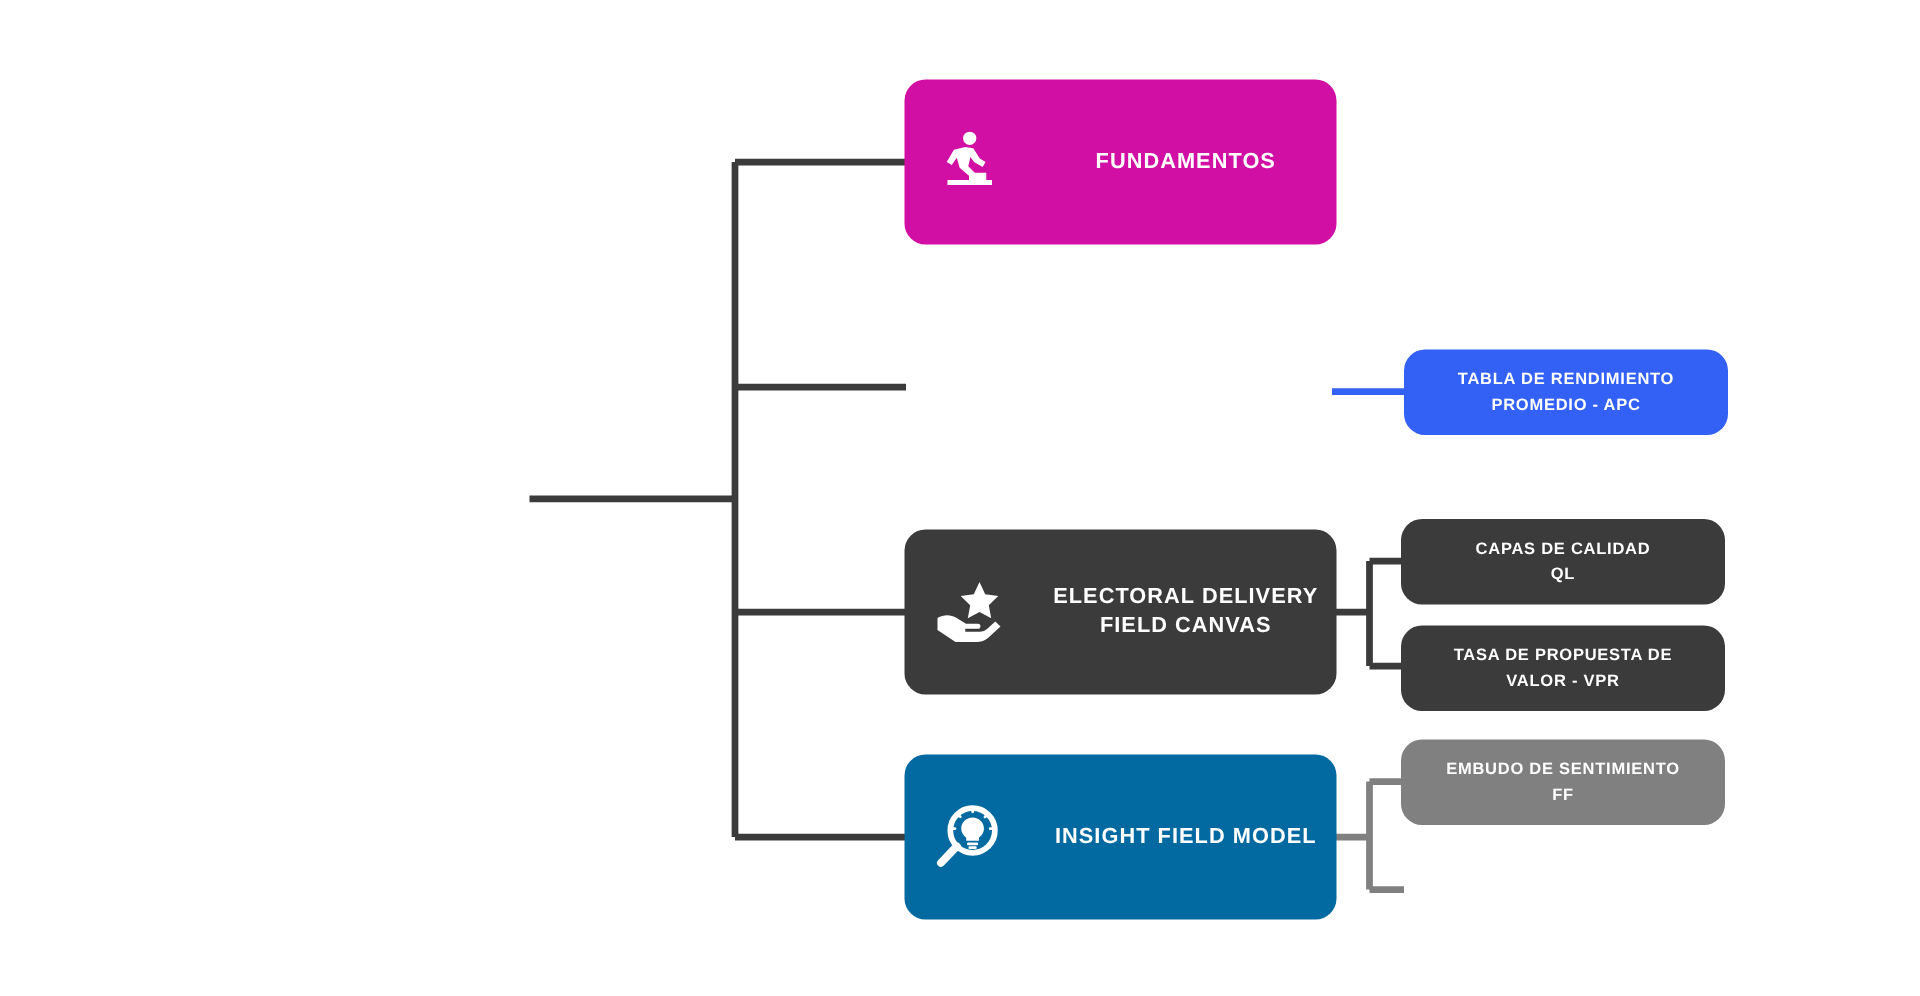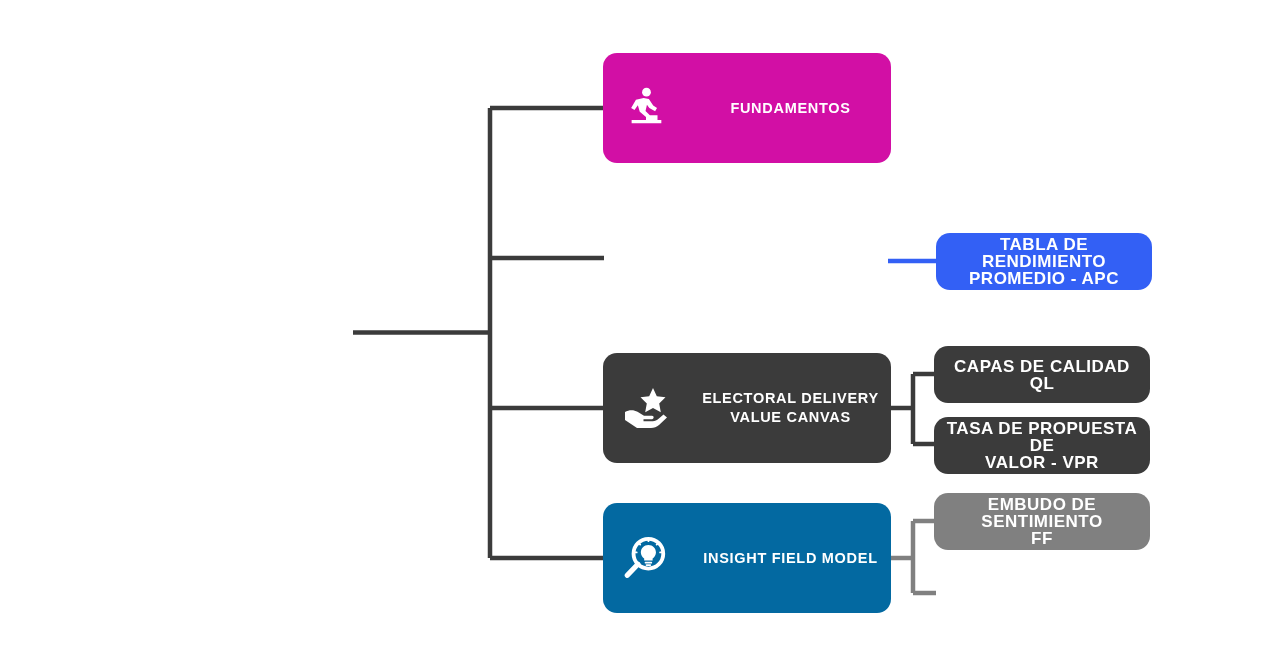--- a/index.html
+++ b/index.html
@@ -107,21 +107,21 @@
   }
 
   
   .node-sub {
     width: 216px;
     height: 57px;
     justify-content: center;
   }
   .node-sub .node-label {
     padding-right: 0;
-    font-size: 17px;
+    font-size: 11px;
     letter-spacing: 0.5px;
     line-height: 17px;
   }
 </style>
 </head>
 <body>
 
 <div id="canvas">
 
 
@@ -177,21 +177,21 @@
       <svg width="48" height="48" viewBox="0 0 48 48" fill="#ffffff">
         <path d="M 31 4 L 34.8 12.2 L 43.5 13.3 L 37.2 19.5 L 38.8 28.2 L 31 24
                  L 23.2 28.2 L 24.8 19.5 L 18.5 13.3 L 27.2 12.2 Z"></path>
         <path d="M 3 28 C 7 25.5 12 25.6 15.5 27.8 L 22 31.8 L 30 31.8
                  C 32.2 31.8 32.2 35.2 30 35.2 L 21.5 35.2 L 21.5 37.2 L 30.8 37.2
                  C 33 37.2 35 36.3 36.6 34.8 L 41.5 30.4 L 45 33.6 L 37 41
                  C 34.8 43 32 44 29 44 L 15 44 L 3 36 Z"></path>
       </svg>
     </span>
     <span class="node-label">ELECTORAL DELIVERY
-VALUE  CANVAS</span>
+FIELD  CANVAS</span>
   </div>
 
   <div class="node node-main" style="left:603px; top:503px; background:#0369a1;">
     <span class="node-icon">
       <svg width="46" height="46" viewBox="0 0 48 48" fill="none">
         <circle cx="26.5" cy="19.5" r="15.5" stroke="#ffffff" stroke-width="4"></circle>
         <line x1="15.5" y1="30.5" x2="4.5" y2="42" stroke="#ffffff" stroke-width="5.5" stroke-linecap="round"></line>
         <g fill="#ffffff">
           <path d="M 26.5 10.5 C 21.9 10.5 18.6 14 18.6 18.2 C 18.6 21 20.3 23 22.1 24.6
                    L 22.1 26.6 L 30.9 26.6 L 30.9 24.6 C 32.7 23 34.4 21 34.4 18.2

